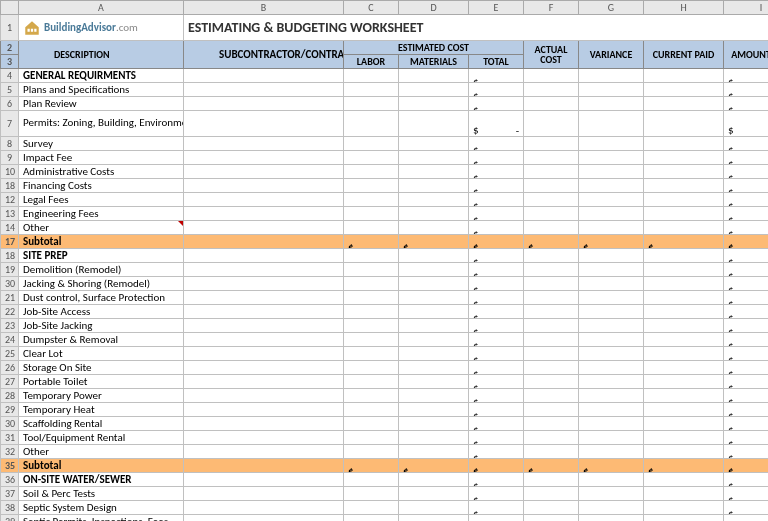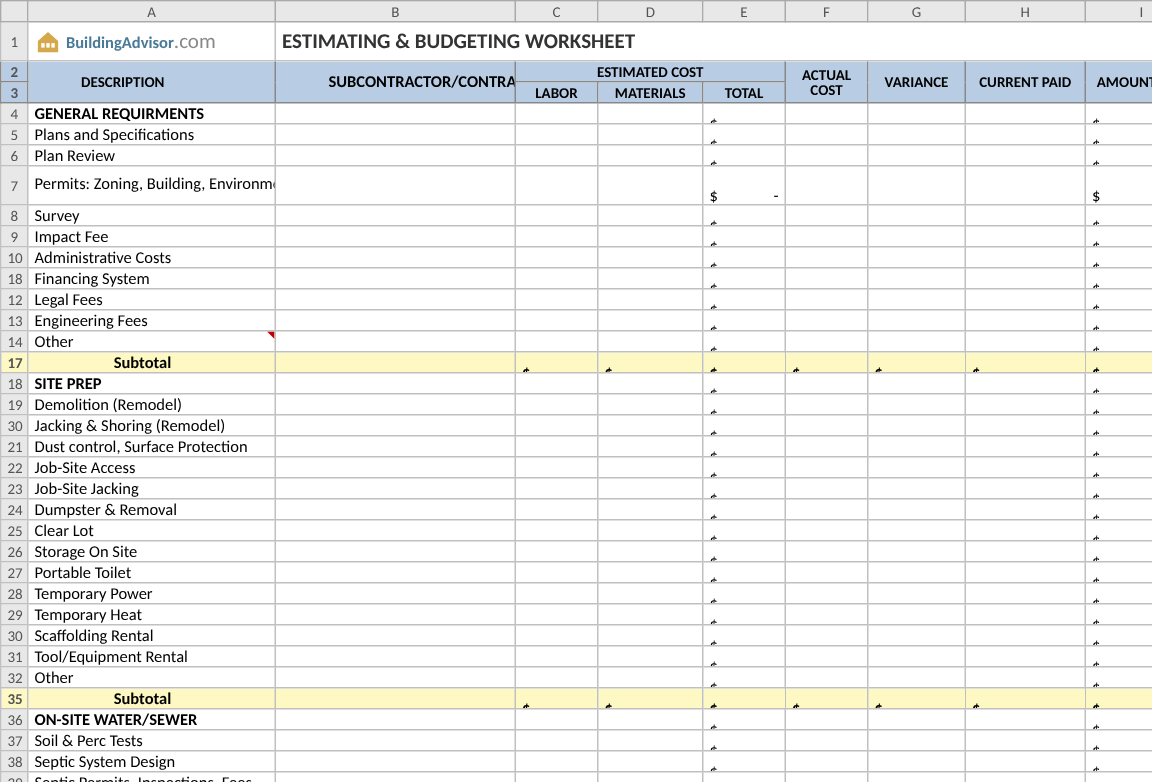--- a/index.html
+++ b/index.html
@@ -23,31 +23,31 @@
   .c-G { width: 65px; }
   .c-H { width: 80px; }
   .c-I { width: 75px; }
   
   .title-row td.title { font-weight: bold; font-size: 14px; color: #333; background: #fff; vertical-align: middle; }
   .logo-cell { background:#fff; vertical-align:middle; }
   .logo { display:flex; align-items:center; gap:3px; padding:1px 0;}
   .logo-icon { width:18px; height:18px; }
   .logo-text { font-size:11px; color:#5a8aa8; }
   .logo-text b { color:#4a7a98; }
-  .logo-small { font-size:14px; color:#888;}
+  .logo-small { font-size:11px; color:#888;}
   
   .hdr td { background: #b8cce4; font-weight: bold; font-size: 10px; text-align: center; border: 1px solid #888; vertical-align: middle; }
   .hdr td.left { text-align: left; padding-left: 35px; }
   
   .section td.desc { font-weight: bold; }
   .data td.desc { font-weight: normal; margin-top: 16px; }
   .wrap { white-space: normal; line-height: 1.1; }
   
-  .subtotal td { background: #fef9c3; font-weight: bold; }
-  .subtotal td.desc { text-align: center; padding-right: 16px; }
+  .subtotal td { background: #fdba74; font-weight: bold; }
+  .subtotal td.desc { text-align: left; padding-right: 16px; }
   
   .money { text-align: left; position: relative; }
   .money .sym { position: absolute; left: 4px; }
   .money .dash { position: absolute; right: 4px; }
   
   .red-tick { position: relative; }
   .red-tick::after { content:''; position:absolute; right:0; top:0; width:0; height:0; border-top:5px solid #c00000; border-left:5px solid transparent; }
   
   .tallrow td { height: 26px; vertical-align: middle; }
 </style>
@@ -225,21 +225,21 @@
         </td>
         <td></td>
         <td></td>
         <td></td>
         <td class="money">
           <span class="sym">$</span>
         </td>
       </tr>
       <tr class="data">
         <td class="rowhdr">18</td>
-        <td class="desc">Financing System</td>
+        <td class="desc">Financing Costs</td>
         <td></td>
         <td></td>
         <td></td>
         <td class="money">
           <span class="sym">$</span>
           <span class="dash">-</span>
         </td>
         <td></td>
         <td></td>
         <td></td>

